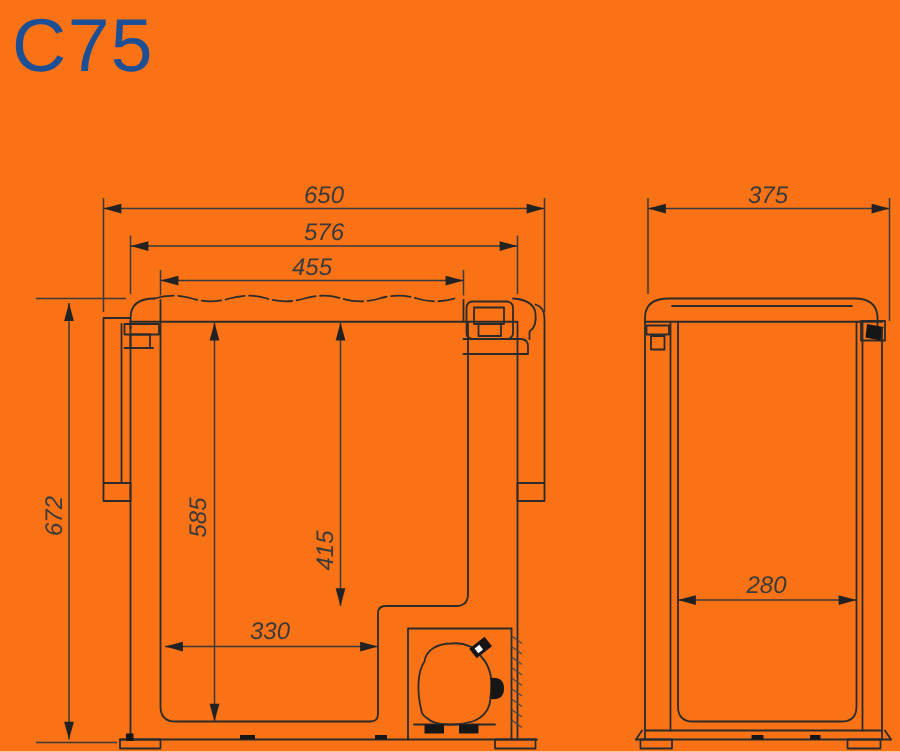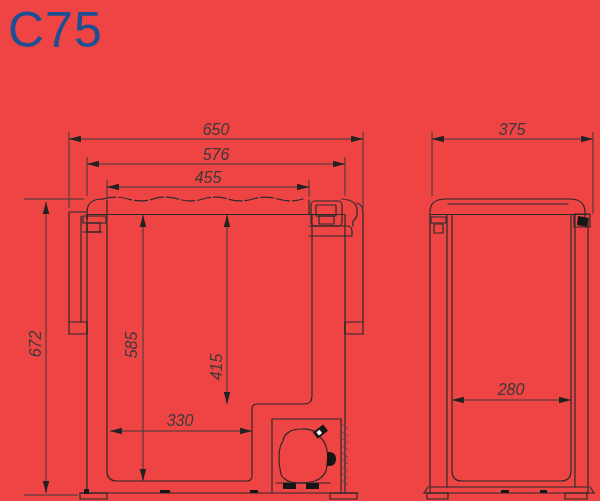--- a/index.html
+++ b/index.html
@@ -1,16 +1,16 @@
 <!DOCTYPE html>
 <html><head>
 <meta charset="utf-8">
 <style>
   html,body{margin:0;padding:0;background:#ffffff;}
-  .canvas{position:relative;width:600px;height:501px;background:#ef4444;overflow:hidden;}
+  .canvas{position:relative;width:600px;height:501px;background:#f97316;overflow:hidden;}
   svg{display:block;}
   .title{font-family:"Liberation Sans",sans-serif;font-size:50px;font-weight:400;letter-spacing:1px;}
   .dim{font:italic 16px "Liberation Sans",sans-serif;fill:#3a3a3a;text-anchor:middle;}
   .ln{stroke:#2b2b2b;stroke-width:1.2;fill:none;stroke-linecap:round;stroke-linejoin:round;}
   .thin{stroke:#4a4a4a;stroke-width:0.9;fill:none;}
   .dimln{stroke:#3a3a3a;stroke-width:1;fill:none;}
   .fill{fill:#161616;stroke:none;}
   .thick{stroke:#161616;stroke-width:3;fill:none;}
   .wave{stroke-dasharray:13 3;}
 </style>

